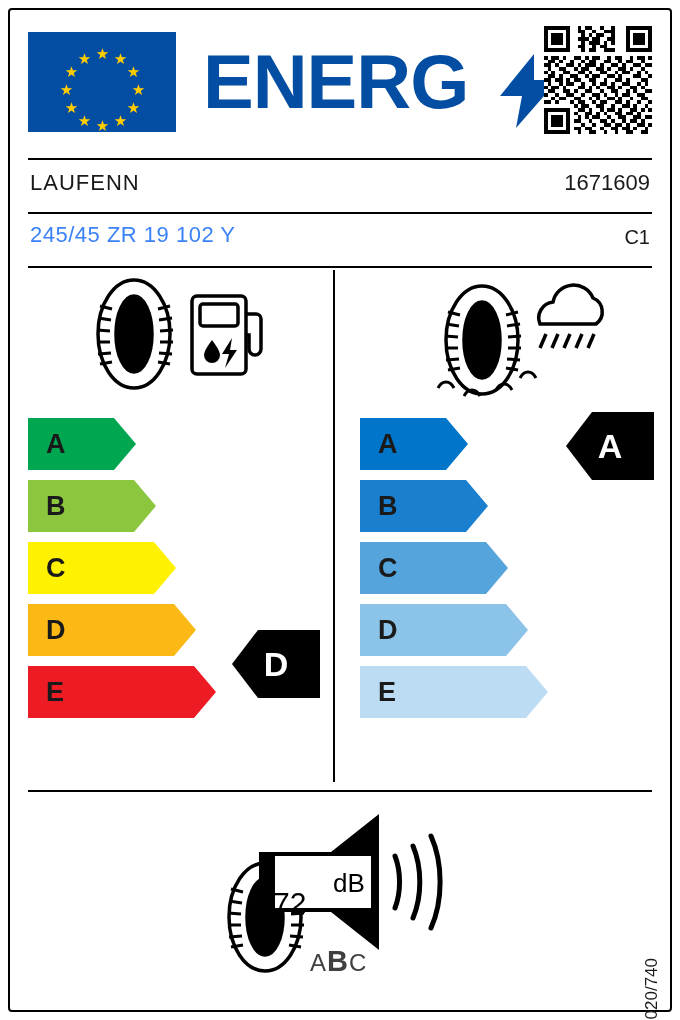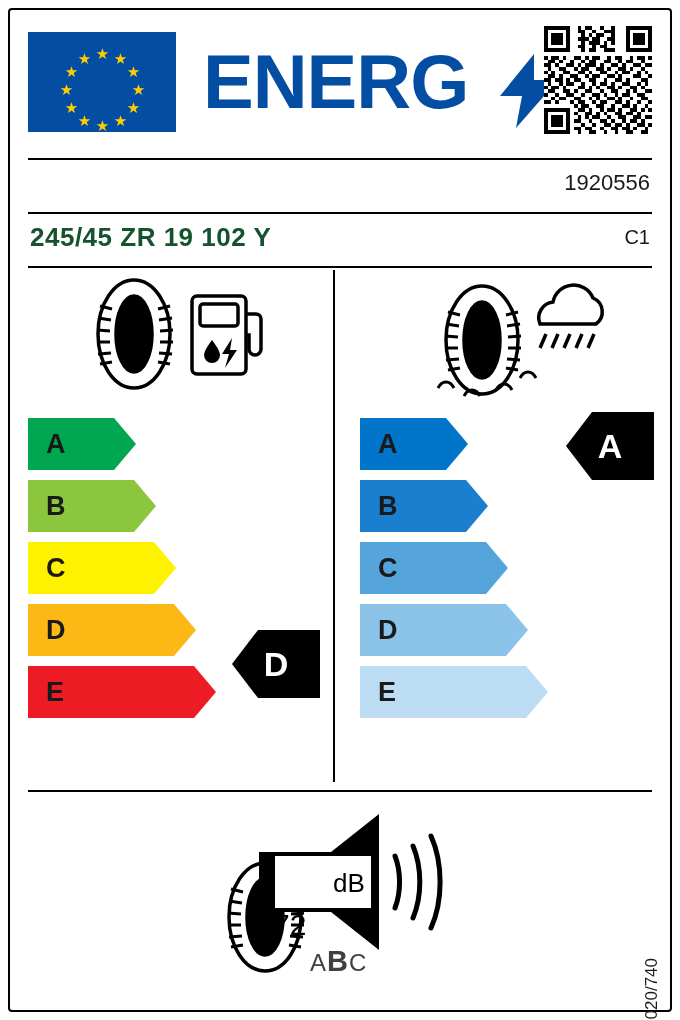--- a/index.html
+++ b/index.html
@@ -110,24 +110,23 @@
     position: absolute;
     right: 30px;
     top: 170px;
     font-size: 22px;
     color: #1a1a1a;
   }
   .size {
     position: absolute;
     left: 30px;
     top: 222px;
-    font-size: 26px;
-    color: #14532d;
+    font-size: 22px;
+    color: #3b82f6;
     letter-spacing: 0.5px;
-    font-weight: bold;
   }
   .class {
     position: absolute;
     right: 30px;
     top: 226px;
     font-size: 20px;
     color: #1a1a1a;
   }
 
   
@@ -202,21 +201,21 @@
   .noise {
     position: absolute;
     left: 215px;
     top: 812px;
     width: 250px;
     height: 165px;
   }
   .noise-db {
     position: absolute;
     left: 273px;
-    top: 908px;
+    top: 886px;
     font-size: 30px;
     color: #000;
     font-weight: normal;
   }
   .noise-unit {
     position: absolute;
     left: 333px;
     top: 868px;
     font-size: 26px;
     color: #000;
@@ -493,21 +492,22 @@
           <rect x="12" y="28" width="2" height="1"></rect>
         <rect x="16" y="28" width="1" height="1"></rect>
           <rect x="19" y="28" width="1" height="1"></rect>
         <rect x="22" y="28" width="2" height="1"></rect>
           <rect x="26" y="28" width="2" height="1"></rect>
       </g>
     </svg>
   </div>
 
   <div class="hr hr-1"></div>
-  <div class="code">1920556</div>
+  <div class="brand">LAUFENN</div>
+  <div class="code">1671609</div>
 
   <div class="hr hr-2"></div>
   <div class="size">245/45 ZR 19 102 Y</div>
   <div class="class">C1</div>
 
   <div class="hr hr-3"></div>
   <div class="vdiv"></div>
 
   <svg class="icon-fuel" viewBox="0 0 180 112">
     <g fill="none" stroke="#000" stroke-width="3.5">

